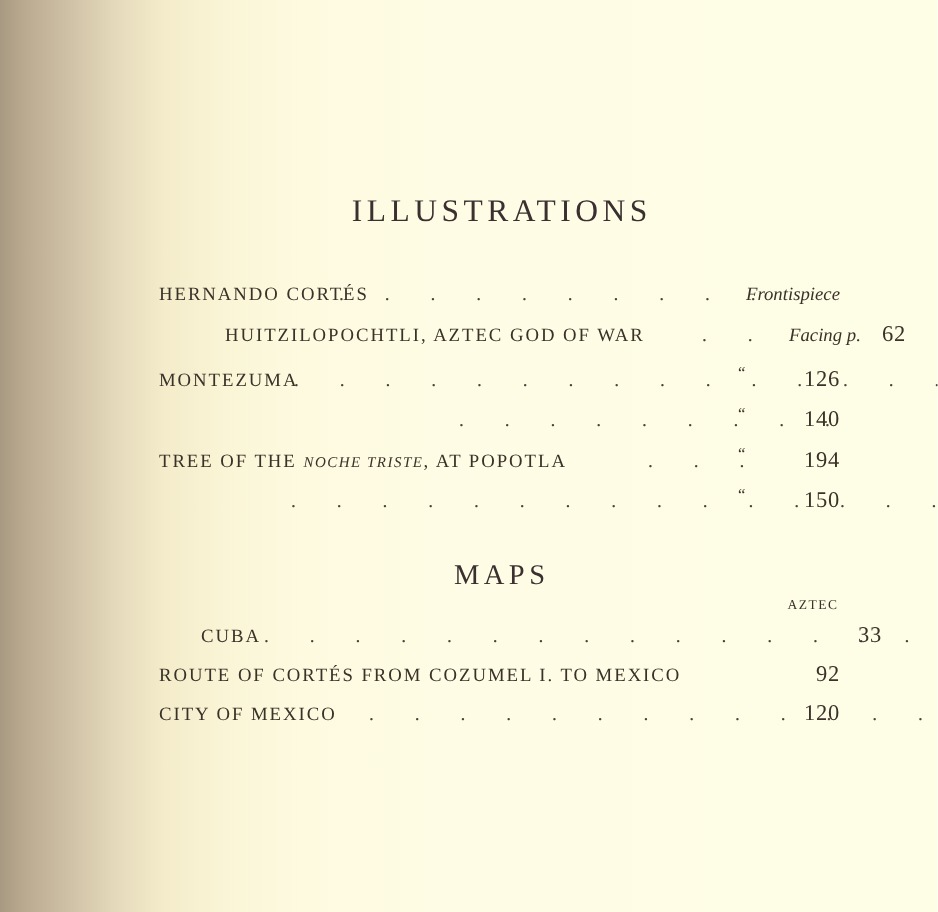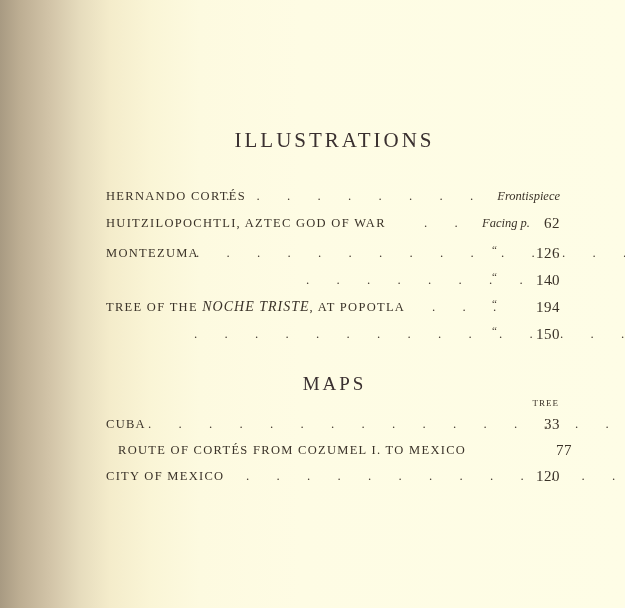--- a/index.html
+++ b/index.html
@@ -17,21 +17,21 @@
       letter-spacing: 3px; color: #3a3030; font-weight: normal;
     }
     #ill-title { top: 128px; font-size: 21px; left: 4px; }
     #maps-title { top: 373px; font-size: 19px; left: 4px; }
     .row {
       position: absolute; left: 88px; width: 454px; height: 20px;
       font-size: 12.5px; letter-spacing: 1.3px; line-height: 20px;
       white-space: nowrap;
     }
     .row .label { position: absolute; left: 0; top: 0; text-align: right; }
-    .row .label i { font-size: 14px; letter-spacing: 1px; }
+    .row .label i { font-size: 10px; letter-spacing: 1px; }
     .row .leader {
       position: absolute; top: 0; letter-spacing: 12px; color: #4a4038;
       font-size: 13px;
     }
     .row .ditto { position: absolute; left: 386px; top: -4px; font-size: 11px; letter-spacing: 0; }
     .row .right {
       position: absolute; right: 0; top: 0; font-size: 15px; letter-spacing: 0.5px;
     }
     .row .right.italic { font-style: italic; font-size: 12.5px; letter-spacing: 0; text-align: center; }
     .row .facing { position: absolute; left: 376px; top: 0; font-style: italic; font-size: 12.5px; letter-spacing: 0; }
@@ -44,21 +44,21 @@
 
 <div class="page">
   <div class="section-title" id="ill-title">ILLUSTRATIONS</div>
 
   <div class="row" style="top:186px;">
     <span class="label"><span>HERNANDO CORTÉS</span></span>
     <span class="leader" style="left:120px;">. . . . . . . . . .</span>
     <span class="right italic">Frontispiece</span>
   </div>
 
-  <div class="row" style="top:213px;">
+  <div class="row" style="top:213px;margin-left:44px;">
     <span class="label"><span>HUITZILOPOCHTLI, AZTEC GOD OF WAR</span></span>
     <span class="leader" style="left:318px;">. .</span>
     <span class="facing">Facing p.</span>
     <span class="right">62</span>
   </div>
 
   <div class="row" style="top:243px;">
     <span class="label"><span>MONTEZUMA</span></span>
     <span class="leader" style="left:90px;">. . . . . . . . . . . . . . .</span>
     <span class="ditto">“</span>
@@ -78,31 +78,31 @@
     <span class="right">194</span>
   </div>
 
   <div class="row" style="top:324px;">
     <span class="leader" style="left:88px;">. . . . . . . . . . . . . . . .</span>
     <span class="ditto">“</span>
     <span class="right">150</span>
   </div>
 
   <div class="section-title" id="maps-title">MAPS</div>
-  <div class="page-hdr">TREE</div>
+  <div class="page-hdr">AZTEC</div>
 
-  <div class="row" style="top:414px;">
+  <div class="row" style="top:414px;margin-left:28px;">
     <span class="label"><span>CUBA</span></span>
     <span class="leader" style="left:42px;">. . . . . . . . . . . . . . . . . . . .</span>
     <span class="right">33</span>
   </div>
 
-  <div class="row" style="top:440px;margin-left:12px;">
+  <div class="row" style="top:440px;">
     <span class="label"><span>ROUTE OF CORTÉS FROM COZUMEL I. TO MEXICO</span></span>
-    <span class="right">77</span>
+    <span class="right">92</span>
   </div>
 
   <div class="row" style="top:466px;">
     <span class="label"><span>CITY OF MEXICO</span></span>
     <span class="leader" style="left:140px;">. . . . . . . . . . . . . . .</span>
     <span class="right">120</span>
   </div>
 </div>
 
 </body></html>

